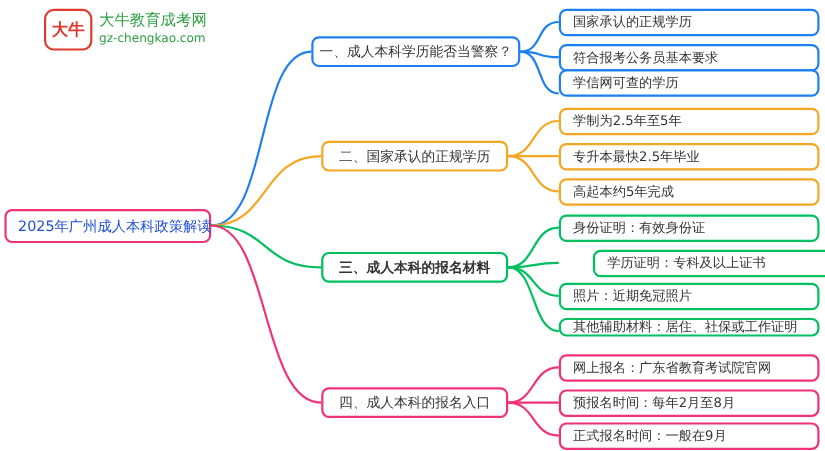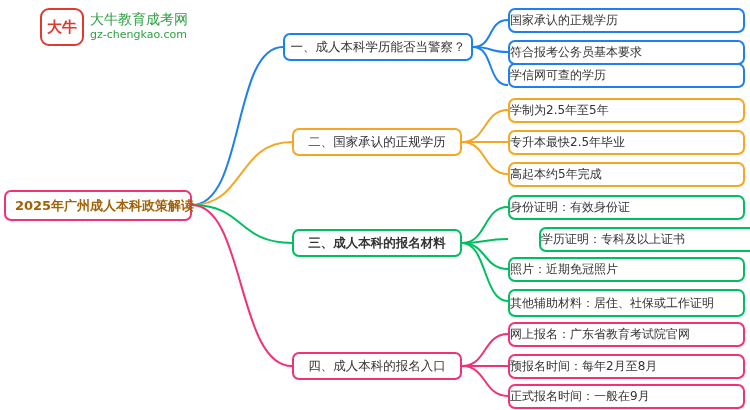--- a/index.html
+++ b/index.html
@@ -13,26 +13,26 @@
   .st-orange{stroke:#f5a623;}
   .st-green{stroke:#00bf5f;}
   .st-pink{stroke:#f03278;}
 
   .node{
     position:absolute;z-index:1;background:#fff;border:2px solid #999;
     border-radius:7px;display:flex;align-items:center;box-sizing:border-box;
     color:#333;white-space:nowrap;
   }
   .node.root{
-    border-color:#f03278;font-weight:bold;font-size:13px;justify-content:center;
-    color:#a16207;
+    border-color:#f03278;font-weight:normal;font-size:13px;justify-content:center;
+    color:#1d4ed8;
     padding-left:13px;
   }
   .node.branch{font-size:12.5px;justify-content:center;color:#333;}
-  .node.child{font-size:12px;justify-content:flex-start;color:#333;}
+  .node.child{font-size:12px;padding-left:11px;justify-content:flex-start;color:#333;}
   .c-blue{border-color:#1e80f0;}
   .c-orange{border-color:#f5a623;}
   .c-green{border-color:#00bf5f;}
   .c-pink{border-color:#f03278;}
 
   .logo{position:absolute;left:8px;top:8px;z-index:2;display:flex;align-items:flex-start;gap:6px;padding-left:32px;}
   .logo-badge{
     width:44px;height:38px;border:2px solid #e03a2f;border-radius:9px;
     display:flex;align-items:center;justify-content:center;box-sizing:border-box;
     color:#e03a2f;font-weight:bold;font-size:15px;background:#fff;
@@ -89,20 +89,20 @@
 
   <div class="node branch c-orange" style="left:292px;top:128px;width:170px;height:28px;">二、国家承认的正规学历</div>
   <div class="node child c-orange" style="left:508px;top:98px;width:237px;height:25px;">学制为2.5年至5年</div>
   <div class="node child c-orange" style="left:508px;top:130px;width:237px;height:25px;">专升本最快2.5年毕业</div>
   <div class="node child c-orange" style="left:508px;top:162px;width:237px;height:25px;">高起本约5年完成</div>
 
   <div class="node branch c-green" style="left:292px;top:229px;width:170px;height:28px;font-weight:bold;">三、成人本科的报名材料</div>
   <div class="node child c-green" style="left:508px;top:195px;width:237px;height:25px;">身份证明：有效身份证</div>
   <div class="node child c-green" style="left:508px;top:227px;width:237px;height:25px;margin-left:31px;">学历证明：专科及以上证书</div>
   <div class="node child c-green" style="left:508px;top:257px;width:237px;height:25px;">照片：近期免冠照片</div>
-  <div class="node child c-green" style="left:508px;top:289px;width:237px;height:28px;">其他辅助材料：居住、社保或工作证明</div>
+  <div class="node child c-green" style="left:508px;top:289px;width:237px;height:17px;">其他辅助材料：居住、社保或工作证明</div>
 
   <div class="node branch c-pink" style="left:292px;top:352px;width:170px;height:28px;">四、成人本科的报名入口</div>
   <div class="node child c-pink" style="left:508px;top:322px;width:237px;height:25px;">网上报名：广东省教育考试院官网</div>
   <div class="node child c-pink" style="left:508px;top:354px;width:237px;height:25px;">预报名时间：每年2月至8月</div>
   <div class="node child c-pink" style="left:508px;top:384px;width:237px;height:25px;">正式报名时间：一般在9月</div>
 
 </div>
 
 </body></html>

